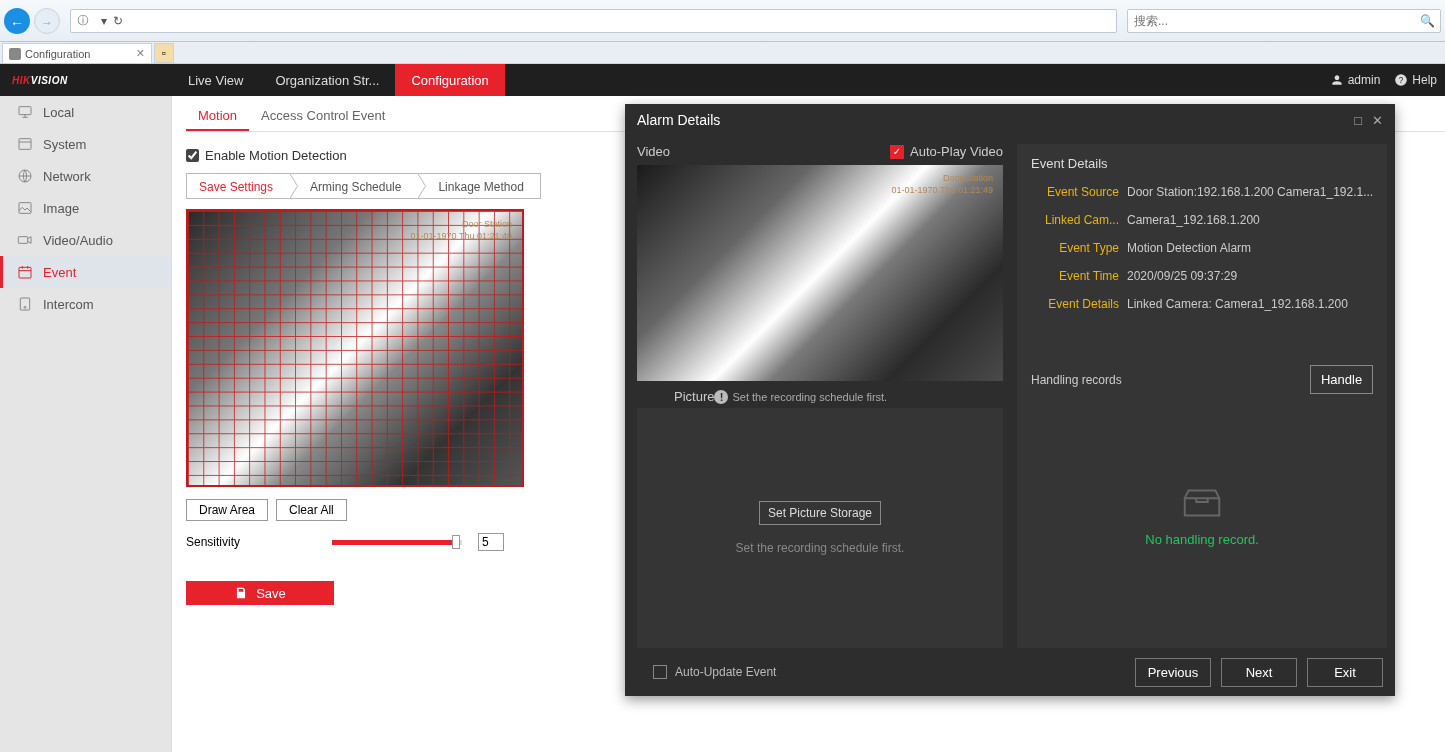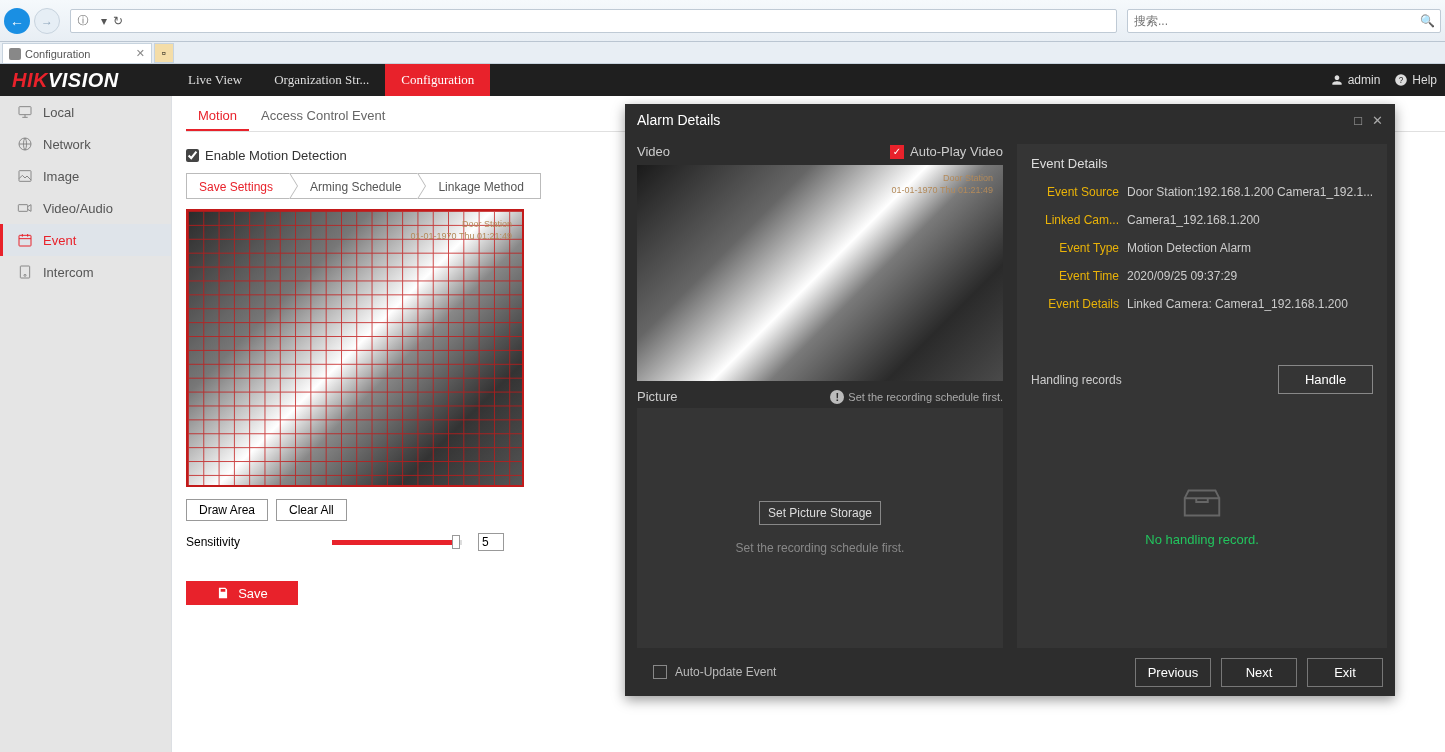--- a/index.html
+++ b/index.html
@@ -19,24 +19,24 @@
 .search-btn { width:24px; text-align:center; color:#555; }
 
 .tab-strip { height:22px; background:#e8eef4; border-bottom:1px solid #c7d3de; display:flex; align-items:flex-end; padding-left:2px; }
 .browser-tab { height:20px; display:flex; align-items:center; background:#fff; border:1px solid #c7d3de; border-bottom:none; padding:0 6px; font-size:11px; color:#555; gap:4px; min-width:150px; }
 .browser-tab .fav { width:12px; height:12px; background:#888; border-radius:2px; }
 .browser-tab .close { margin-left:auto; color:#888; }
 .new-tab { width:20px; height:20px; display:flex; align-items:center; justify-content:center; border:1px solid #c7d3de; background:#f4dda8; margin-left:2px; }
 
 
 .app-header { height:32px; background:#1f1f1f; display:flex; align-items:center; }
-.logo { width:172px; padding-left:12px; font-weight:bold; font-style:italic; font-size:20px; color:#fff; letter-spacing:0.5px; }
+.logo { width:172px; padding-left:12px; font-weight:bold; font-style:italic; font-size:10px; color:#fff; letter-spacing:0.5px; }
 .logo .hik { color:#e8222b; }
 .top-nav { display:flex; height:100%; }
-.top-nav-item { padding:0 16px; display:flex; align-items:center; color:#ddd; font-size:13px; cursor:pointer;font-family:Liberation Serif, serif; }
+.top-nav-item { padding:0 16px; display:flex; align-items:center; color:#ddd; font-size:13px; cursor:pointer; }
 .top-nav-item.active { background:#e8222b; color:#fff; }
 .header-right { margin-left:auto; display:flex; align-items:center; gap:14px; padding-right:8px; color:#ddd; font-size:12px; }
 .header-right .item { display:flex; align-items:center; gap:4px; }
 .header-right svg { width:14px; height:14px; fill:#ddd; }
 
 
 .app-body { display:flex; height:calc(752px - 42px - 22px - 32px); }
 .sidebar { width:172px; background:#e5e5e5; border-right:1px solid #dcdfe3; }
 .side-item { display:flex; align-items:center; gap:10px; padding:8px 14px; color:#555; font-size:13px; cursor:pointer; border-left:3px solid transparent; }
 .side-item.active { background:#dfe4ea; color:#e8222b; border-left-color:#e8222b; }
@@ -65,48 +65,48 @@
 .video-preview .osd { position:absolute; top:8px; right:10px; color:#b38a5a; font-size:9px; text-align:right; line-height:1.3; }
 
 .btn-row { display:flex; gap:8px; margin-top:12px; }
 .btn { background:#fff; border:1px solid #999; padding:3px 12px; font-size:12px; cursor:pointer; }
 .sensitivity-row { display:flex; align-items:center; gap:16px; margin-top:12px; font-size:12px; }
 .slider { width:130px; height:5px; background:#ddd; position:relative; }
 .slider-fill { position:absolute; left:0; top:0; bottom:0; background:#e8222b; }
 .slider-handle { position:absolute; width:8px; height:14px; background:#fff; border:1px solid #999; top:-5px; transform:translateX(-50%); }
 .sens-value { width:26px; border:1px solid #999; padding:1px 3px; font-size:12px; }
 
-.save-btn { margin-top:30px; width:112px; height:24px; background:#e8222b; color:#fff; border:none; display:flex; align-items:center; justify-content:center; gap:8px; font-size:13px; cursor:pointer; }
+.save-btn { margin-top:30px; width:148px; height:24px; background:#e8222b; color:#fff; border:none; display:flex; align-items:center; justify-content:center; gap:8px; font-size:13px; cursor:pointer; }
 .save-btn svg { width:14px; height:14px; fill:#fff; }
 
 
 .modal { position:absolute; left:625px; top:104px; width:770px; height:592px; background:#2d2d2d; color:#ccc; display:flex; flex-direction:column; box-shadow:0 4px 12px rgba(0,0,0,0.4); }
 .modal-header { height:32px; display:flex; align-items:center; padding:0 12px; color:#fff; font-size:14px; }
 .modal-header .controls { margin-left:auto; display:flex; gap:10px; color:#aaa; font-size:13px; }
 .modal-body { flex:1; display:flex; padding:8px 12px 0 12px; gap:14px; }
 .modal-left { width:366px; display:flex; flex-direction:column; }
 .ml-row { display:flex; align-items:center; justify-content:space-between; font-size:13px; margin-bottom:6px; }
 .ml-row .chk { display:flex; align-items:center; gap:6px; }
 .ml-row .chk .box { width:14px; height:14px; background:#e8222b; display:flex; align-items:center; justify-content:center; color:#fff; font-size:10px; }
 .modal-video { width:366px; height:216px; background:linear-gradient(135deg,#1a1a1a 0%, #666 30%, #fff 50%, #7a7a7a 60%, #2a2a2a 80%, #4a4a4a 100%); position:relative; overflow:hidden; }
 .modal-video .osd { position:absolute; top:8px; right:10px; color:#b38a5a; font-size:9px; text-align:right; line-height:1.3; }
-.pic-row { display:flex; align-items:center; justify-content:space-between; margin-top:8px; font-size:13px; }
+.pic-row { display:flex; align-items:center; justify-content:flex-start; margin-top:8px; font-size:13px;margin-left:37px; }
 .pic-row .warn { display:flex; align-items:center; gap:4px; color:#aaa; font-size:11px; }
 .pic-row .warn-icon { width:14px; height:14px; border-radius:50%; background:#bbb; color:#2d2d2d; display:flex; align-items:center; justify-content:center; font-weight:bold; font-size:11px; }
 .pic-panel { flex:1; background:#353535; margin-top:4px; display:flex; flex-direction:column; align-items:center; justify-content:center; gap:16px; }
 .pic-btn { border:1px solid #888; background:transparent; color:#ddd; padding:4px 8px; font-size:12px; cursor:pointer; }
 .pic-msg { color:#888; font-size:12px; }
 
 .modal-right { flex:1; background:#353535; padding:12px 14px; display:flex; flex-direction:column; }
 .mr-title { font-size:13px; color:#ddd; margin-bottom:14px; }
 .detail-row { display:flex; font-size:12px; margin-bottom:14px; }
 .detail-label { width:88px; text-align:right; color:#eab308; }
 .detail-value { flex:1; margin-left:8px; color:#ccc; overflow:hidden; text-overflow:ellipsis; white-space:nowrap; }
 .handling-row { display:flex; align-items:center; justify-content:space-between; margin-top:40px; }
-.handle-btn { border:1px solid #888; background:transparent; color:#fff; padding:6px 26px; font-size:13px; cursor:pointer; }
+.handle-btn { border:1px solid #888; background:transparent; color:#fff; padding:6px 10px; font-size:13px; cursor:pointer; }
 .no-record { flex:1; display:flex; flex-direction:column; align-items:center; justify-content:center; gap:12px; color:#22c55e; font-size:13px; }
 .no-record svg { width:46px; height:36px; fill:none; stroke:#666; stroke-width:2; }
 
 .modal-footer { height:48px; display:flex; align-items:center; padding:0 12px; gap:10px; }
 .footer-chk { display:flex; align-items:center; gap:8px; font-size:12px; color:#bbb; margin-left:16px; }
 .footer-chk .box { width:14px; height:14px; border:1px solid #888; }
 .footer-btns { margin-left:auto; display:flex; gap:10px; }
 .foot-btn { border:1px solid #777; background:transparent; color:#fff; padding:6px 0; width:76px; font-size:13px; cursor:pointer; }
 </style>
 </head>
@@ -163,20 +163,27 @@
 </div>
 
 <div class="app-body">
   <div class="sidebar">
     <div class="side-item">
         <svg viewBox="0 0 24 24">
           <rect x="3" y="4" width="18" height="12" rx="1"></rect>
           <path d="M8 20h8M12 16v4"></path>
         </svg>
         <span>Local</span>
+      </div>
+    <div class="side-item">
+        <svg viewBox="0 0 24 24">
+          <rect x="3" y="4" width="18" height="16" rx="1"></rect>
+          <path d="M3 9h18"></path>
+        </svg>
+        <span>System</span>
       </div>
     <div class="side-item">
         <svg viewBox="0 0 24 24">
           <circle cx="12" cy="12" r="9"></circle>
           <path d="M3 12h18M12 3c3 3 3 15 0 18M12 3c-3 3-3 15 0 18"></path>
         </svg>
         <span>Network</span>
       </div>
     <div class="side-item">
         <svg viewBox="0 0 24 24">

